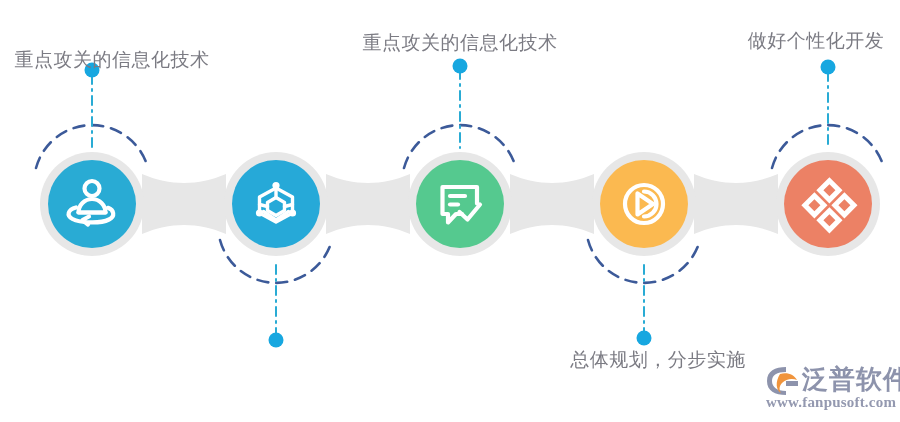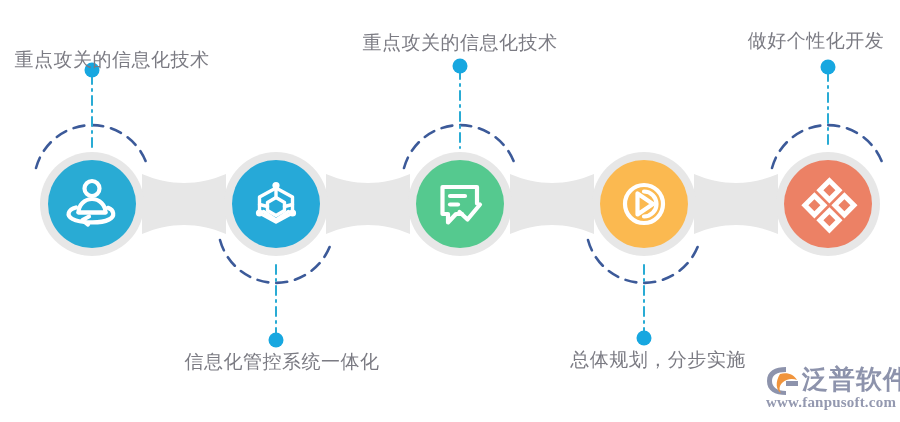--- a/index.html
+++ b/index.html
@@ -198,21 +198,20 @@
         <rect x="17.2" y="30.2" width="13.5" height="13.5" transform="rotate(45 22 37)"></rect>
         <rect x="47.2" y="30.2" width="13.5" height="13.5" transform="rotate(45 52 37)"></rect>
         <rect x="32.2" y="45.2" width="13.5" height="13.5" transform="rotate(45 37 52)"></rect>
       </svg>
     </div>
 
   </div>
 
   <div class="node-label above" style="left:112px; top:71px;">重点攻关的信息化技术</div>
 
-  <div class="node-label below" style="left:282px; top:352px;">信息化管控系统一体化</div>
 
   <div class="node-label above" style="left:460px; top:54px;">重点攻关的信息化技术</div>
 
   <div class="node-label below" style="left:658px; top:350px;text-align:center;">总体规划，分步实施</div>
 
   <div class="node-label above" style="left:816px; top:52px;">做好个性化开发</div>
 
   <div id="logo">
     <div id="logo-mark">
       <svg viewBox="0 0 34 30" width="34" height="30">

